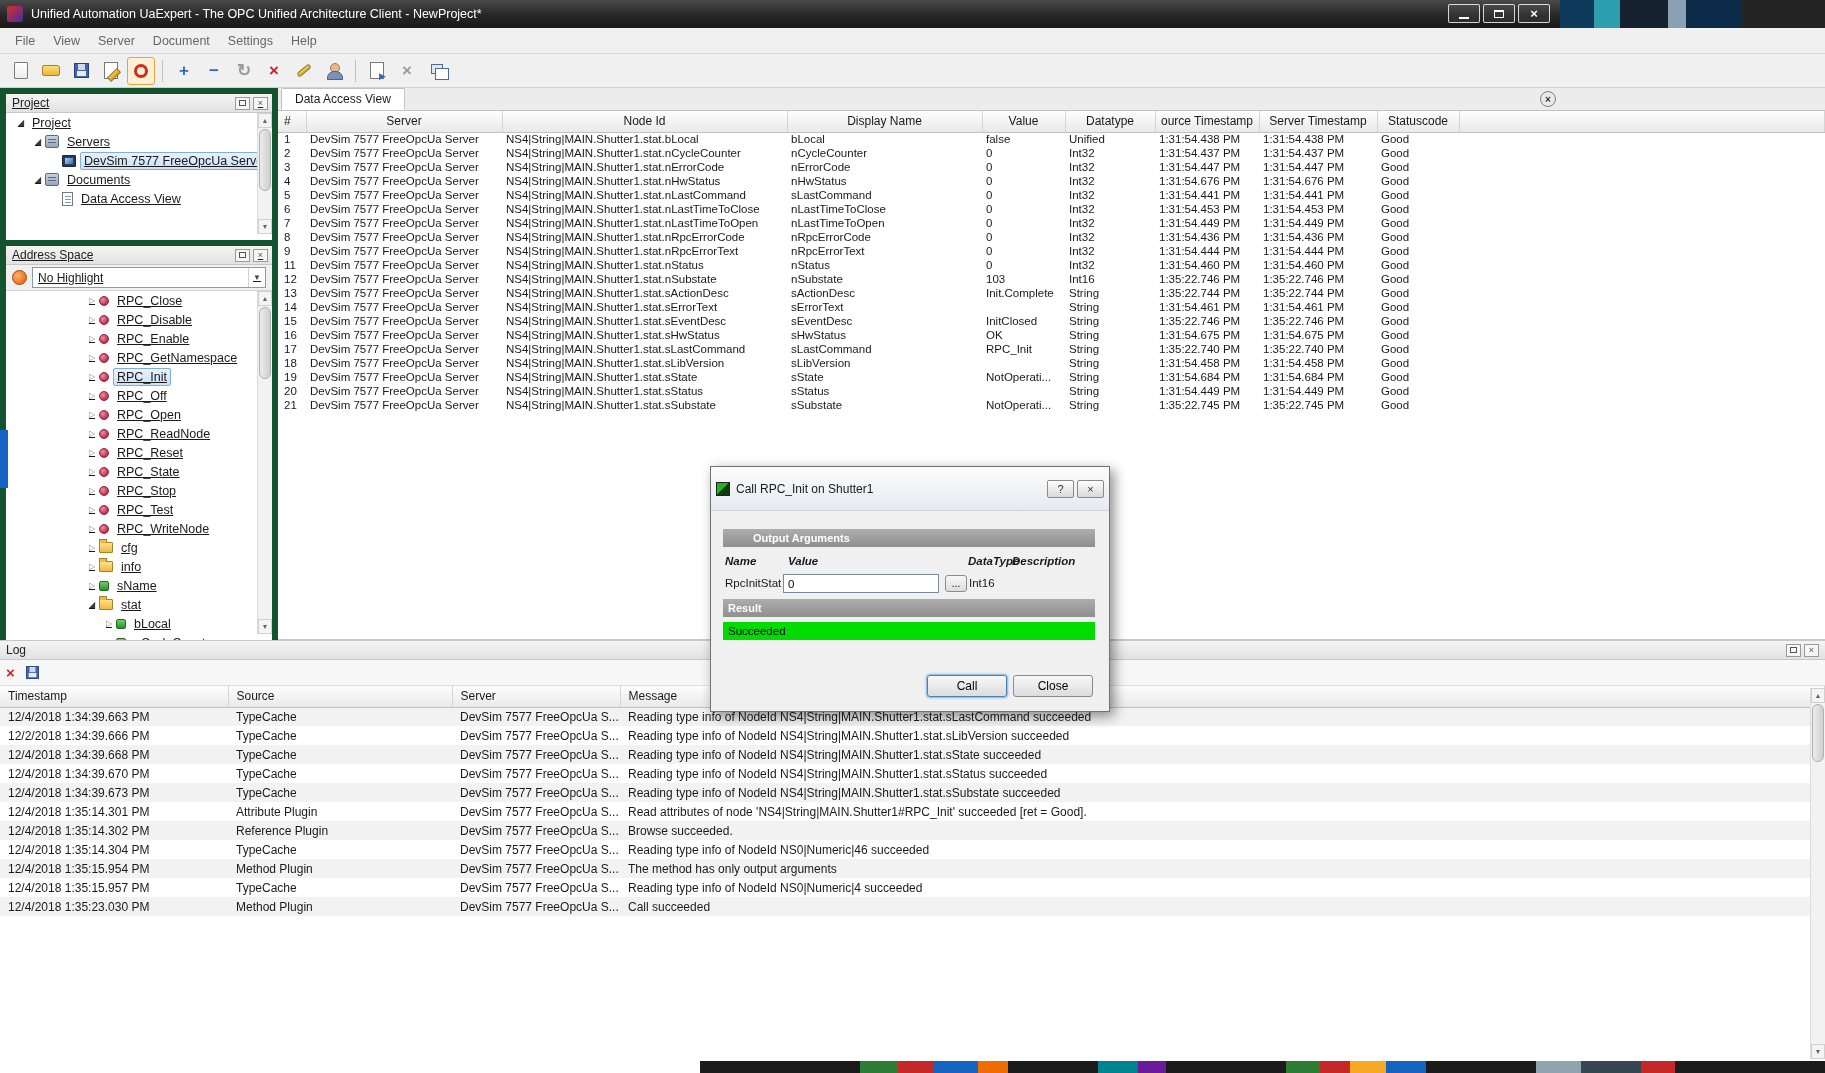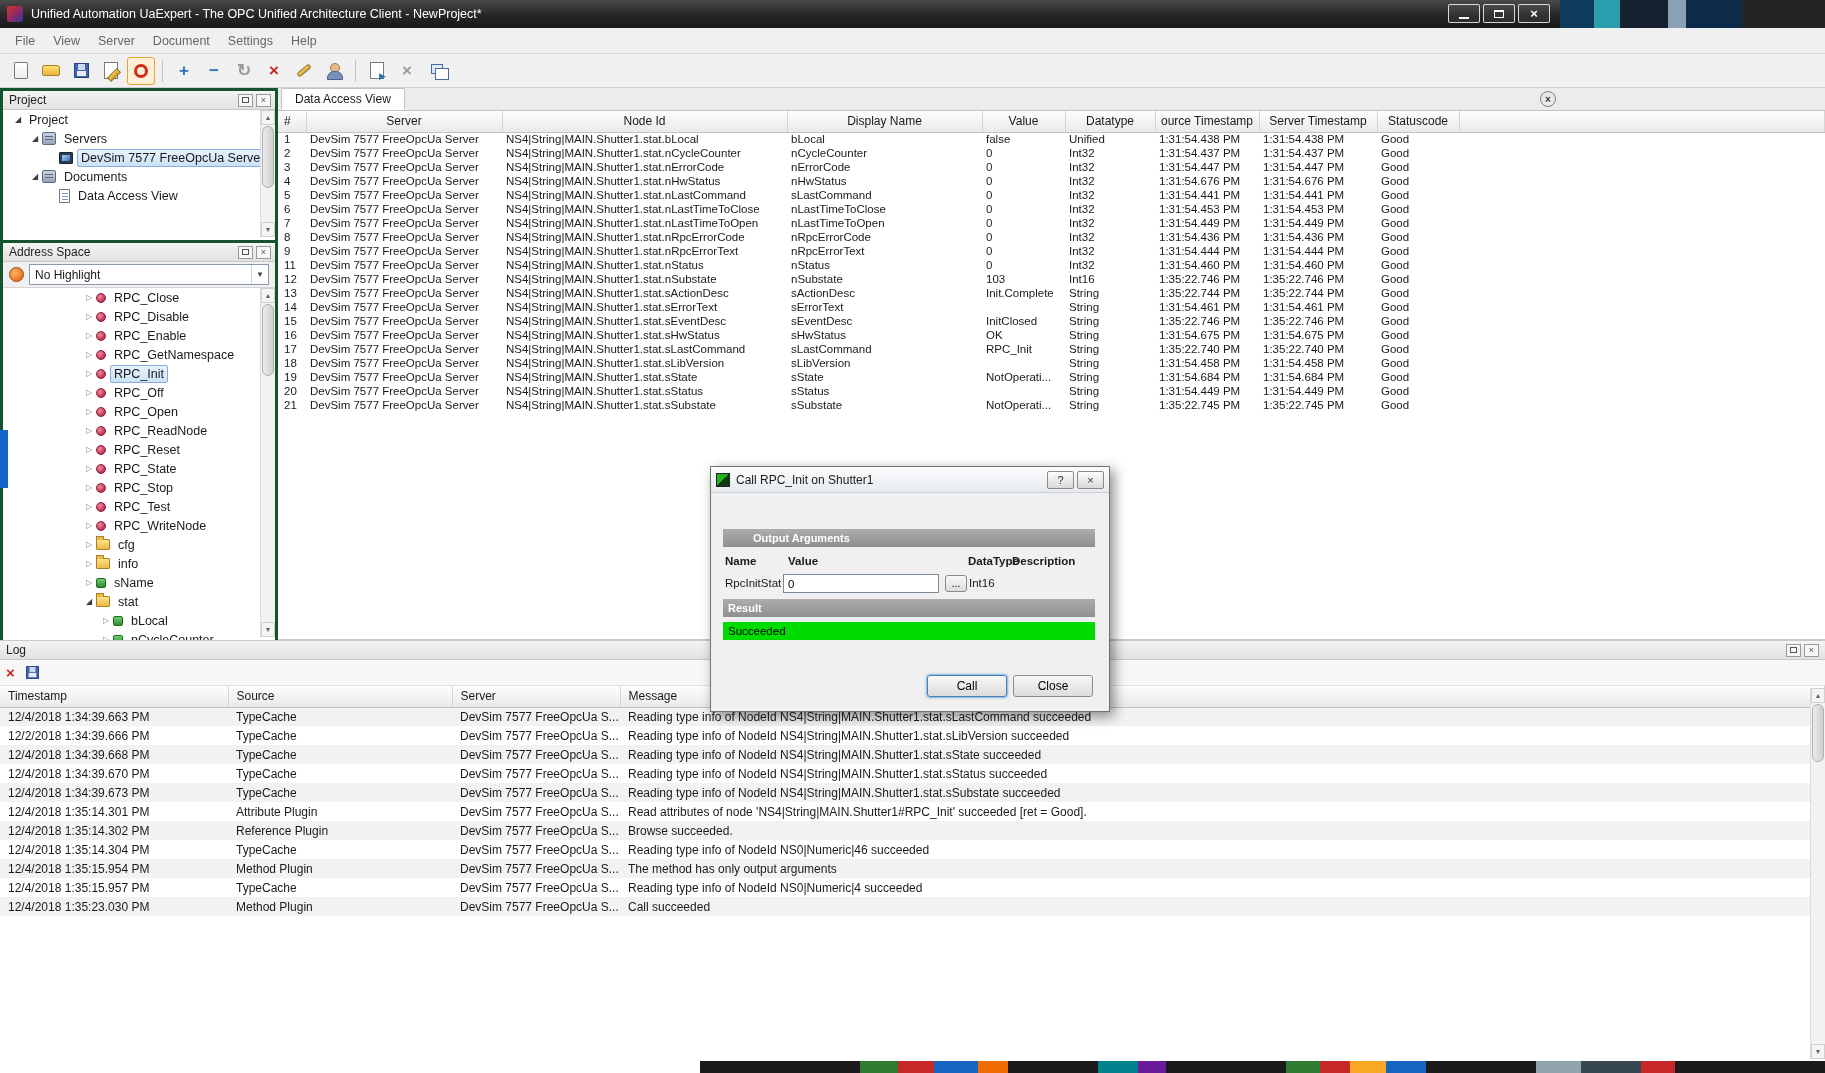--- a/index.html
+++ b/index.html
@@ -40,21 +40,21 @@
   .ic-wrench{width:16px;height:5px;background:linear-gradient(#f5d66a,#cfa22e);border:1px solid #96741c;border-radius:3px;transform:rotate(-40deg);}
   .ic-user{width:16px;height:18px;}
   .ic-user::before{content:"";position:absolute;left:4px;top:1px;width:8px;height:8px;border-radius:50%;background:#e9b98b;border:1px solid #a87a4a;}
   .ic-user::after{content:"";position:absolute;left:1px;bottom:0;width:14px;height:7px;border-radius:7px 7px 0 0;background:#7a92b8;border:1px solid #4a6288;}
   .ic-docplay{width:14px;height:17px;background:#fff;border:1px solid #7a7a7a;}
   .ic-docplay::after{content:"▶";position:absolute;right:-3px;bottom:-3px;color:#2f6fb7;font-size:9px;}
   .ic-copywin{width:12px;height:10px;border:1px solid #4a6a9a;background:#dfe7f2;margin-bottom:4px;}
   .ic-copywin::after{content:"";position:absolute;left:3px;top:3px;width:12px;height:10px;border:1px solid #4a6a9a;background:#fff;}
 
   
-  .panel{position:absolute;background:#86efac;border:3px solid #14532d;}
+  .panel{position:absolute;background:#86efac;border:6px solid #14532d;text-decoration:underline;}
   #project-panel{left:0;top:88px;width:278px;height:152px;}
   #address-panel{left:0;top:240px;width:278px;height:400px;}
   .panel-header{height:19px;background:linear-gradient(#f4f4f4,#e2e2e2);border-bottom:1px solid #c8c8c8;display:flex;align-items:center;padding:0 4px 0 6px;}
   .panel-title{flex:1;font-size:12px;color:#222;}
   .panel-btn{width:15px;height:13px;margin-left:3px;border:1px solid #9a9a9a;background:#f6f6f6;display:flex;align-items:center;justify-content:center;font-size:9px;color:#555;line-height:1;}
   .pb-float{width:7px;height:6px;border:1px solid #555;}
   .tree{position:relative;overflow:hidden;background:#fff;}
   #project-tree{height:132px;}
   #address-combo-row{height:26px;background:#f0f0f0;border-bottom:1px solid #d5d5d5;display:flex;align-items:center;padding:0 6px;}
   #hl-icon{width:15px;height:15px;border-radius:50%;background:radial-gradient(circle at 35% 35%,#ffb25e,#e05a10);border:1px solid #9a4a10;margin-right:5px;flex:none;}
@@ -100,28 +100,28 @@
   #log-header{height:19px;background:linear-gradient(#f4f4f4,#e2e2e2);border-bottom:1px solid #c8c8c8;display:flex;align-items:center;padding:0 6px;}
   #log-toolbar{height:26px;background:#f7f7f7;border-bottom:1px solid #e0e0e0;display:flex;align-items:center;padding-left:6px;}
   #log-clear{color:#c22;font-size:15px;font-weight:bold;margin-right:10px;}
   #log-table{border-collapse:collapse;table-layout:fixed;width:100%;}
   #log-table th{height:21px;background:linear-gradient(#fdfdfd,#e9e9e9);border-right:1px solid #d5d5d5;border-bottom:1px solid #c2c2c2;font-weight:normal;font-size:12px;text-align:left;padding:0 8px;white-space:nowrap;overflow:hidden;}
   #log-table td{height:19px;padding:0 8px;font-size:12px;white-space:nowrap;overflow:hidden;}
   #log-table tr.odd td{background:#f2f2f2;}
 
   
   #dialog{position:absolute;left:710px;top:466px;width:400px;height:246px;background:#f0f0f0;border:1px solid #737373;box-shadow:4px 4px 12px rgba(0,0,0,.45);z-index:100;}
-  #dlg-titlebar{height:26px;background:linear-gradient(#fcfcfc,#e6eaf0);border-bottom:1px solid #cdd2d8;display:flex;align-items:center;padding:0 5px;}
+  #dlg-titlebar{height:44px;background:linear-gradient(#fcfcfc,#e6eaf0);border-bottom:1px solid #cdd2d8;display:flex;align-items:center;padding:0 5px;}
   #dlg-icon{width:14px;height:14px;background:linear-gradient(135deg,#22b322 50%,#123a12 50%);border:1px solid #222;margin-right:6px;flex:none;}
   #dlg-title{flex:1;font-size:12px;}
   .dlg-tb-btn{width:27px;height:18px;margin-left:3px;background:linear-gradient(#fefefe,#d9d9d9);border:1px solid #8a8a8a;border-radius:2px;text-align:center;font-size:11px;line-height:16px;color:#333;}
   .dlg-section{position:absolute;left:12px;right:14px;height:18px;background:linear-gradient(#adadad,#8f8f8f);color:#fff;font-weight:bold;font-size:11px;line-height:18px;padding-left:5px;}
   #dlg-oa{top:62px;padding-left:30px;}
   #dlg-result{top:132px;}
-  .dlg-colhead{position:absolute;font-weight:bold;font-size:11.5px;}
+  .dlg-colhead{position:absolute;font-weight:bold;font-size:11.5px;font-style:italic;}
   .dlg-text{position:absolute;font-size:11.5px;}
   #dlg-input{position:absolute;left:72px;top:107px;width:156px;height:19px;border:1px solid #7a8a99;background:#fff;font-size:11.5px;padding-left:4px;font-family:"Liberation Sans",sans-serif;}
   #dlg-browse{position:absolute;left:234px;top:108px;width:22px;height:17px;background:linear-gradient(#f8f8f8,#ddd);border:1px solid #8a8a8a;border-radius:3px;font-size:10px;line-height:13px;text-align:center;}
   #dlg-success{position:absolute;left:12px;right:14px;top:155px;height:18px;background:#00dc00;color:#000;font-size:11.5px;line-height:18px;padding-left:5px;}
   .dlg-btn{position:absolute;top:208px;width:80px;height:22px;background:linear-gradient(#f8f8f8,#dcdcdc);border:1px solid #8a8a8a;border-radius:3px;font-size:12px;font-family:"Liberation Sans",sans-serif;}
   #call-btn{left:216px;border:1px solid #4a80b0;box-shadow:0 0 2px 1px #7fb2e5;}
   #close-btn{left:302px;}
 
   
   #frag-bottom{position:absolute;left:700px;bottom:0;height:12px;display:flex;z-index:200;}

